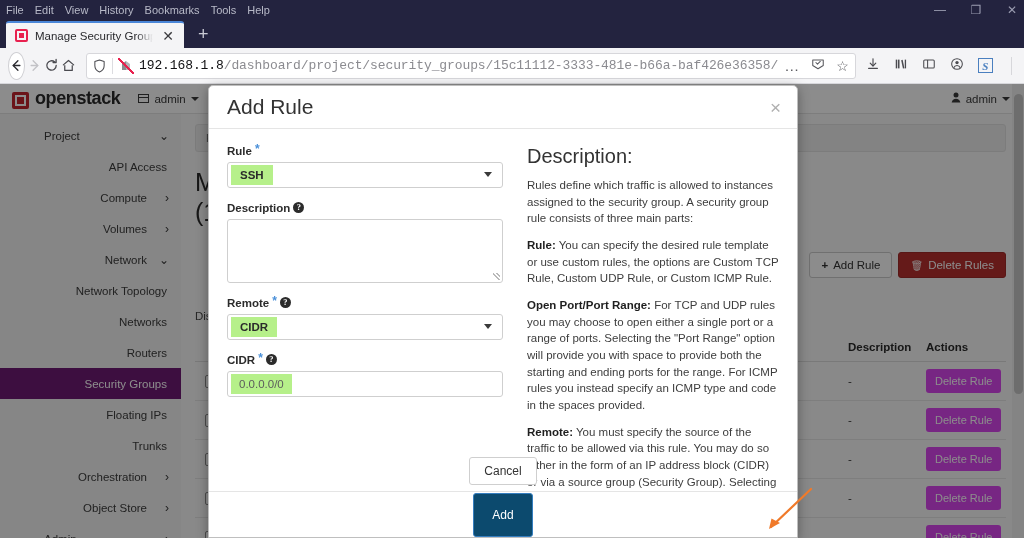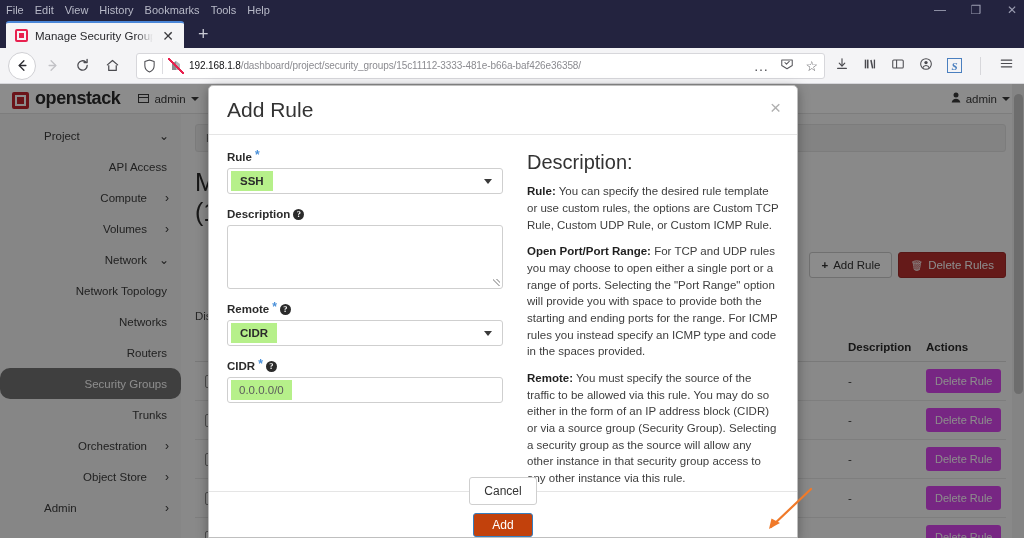--- a/index.html
+++ b/index.html
@@ -53,21 +53,21 @@
     margin-left: 8px; margin-right: 8px; display: flex; align-items: center; padding: 0 6px; gap: 6px;
     position: relative;
   }
   .url-shield { color:#4a4a4f; display:flex; align-items:center; }
   .url-sep { width:1px; height:16px; background:#dcdce0; }
   .url-strike { position: relative; display:flex; align-items:center; }
   .url-strike::after{
     content:""; position:absolute; left:-1px; top:-1px; width:16px; height:16px;
     background: linear-gradient(to bottom left, transparent 44%, #e8214f 44%, #e8214f 56%, transparent 56%);
   }
-  .url-text { flex:1 1 auto; font-size: 10px; color: #8b8b90; white-space: nowrap; overflow:hidden; letter-spacing: -0.1px;}
+  .url-text { flex:1 1 auto; font-size: 13px; color: #8b8b90; white-space: nowrap; overflow:hidden; letter-spacing: -0.1px; font-family: Liberation Mono, monospace;}
   .url-text b { color: #111113; font-weight: 400; }
   .url-icons { display:flex; align-items:center; gap: 11px; color:#5a5a5f; }
   .tb-icons { display:flex; align-items:center; gap: 14px; color:#4a4a4f; padding-right: 2px;}
   .tb-sep { width:1px; height:18px; background:#d7d7db; margin: 0 4px; }
   .ext-s {
     width: 15px; height: 15px; border: 1.6px solid #4a7fbf; color: #4a7fbf;
     display:flex; align-items:center; justify-content:center; font-size: 11px; font-style: italic; font-weight:700;
     font-family: "Liberation Serif", serif;
   }
 
@@ -90,21 +90,21 @@
   .side-item {
     height: 31px; display:flex; align-items:center; justify-content: flex-end;
     padding-right: 14px; font-size: 11.5px; color:#3c3c3c; gap: 0;
     position: relative; cursor:pointer;
   }
   .side-item .lbl { }
   .side-item .chev { position:absolute; right: 12px; font-size: 12px; color:#3c3c3c; line-height:1; }
   .side-item.has-chev { padding-right: 34px; margin-left: 32px; }
   .side-item.l1 { }
   .side-item.l0 { justify-content: space-between; padding-left: 12px; }
-  .side-item.active { background:#737373; color:#fff;border-radius:10px; }
+  .side-item.active { background:#701a75; color:#fff; }
   .side-item.active .lbl { color:#fff; }
 
   .os-main { flex:1 1 auto; padding: 10px 18px 0 14px; position:relative; }
   .breadcrumb-bar { height: 28px; background: #efefef; border:1px solid #e2e2e2; border-radius:3px; display:flex; align-items:center; padding:0 10px; font-size:11px; color:#6a6a6a;}
   .page-title { font-size: 25px; color:#2b2b2b; margin-top: 16px; line-height: 1.18; font-weight: 400;}
   .page-title .sub { display:block; }
   .toolbar-row { position:absolute; right: 18px; top: 138px; display:flex; gap: 6px; }
   .btn { font-size: 11.5px; border-radius: 3px; padding: 6px 11px; cursor:pointer; display:flex; align-items:center; gap:5px; border:1px solid transparent; }
   .btn-default { background:#fff; border-color:#cccccc; color:#333; }
   .btn-danger { background:#b8312f; border-color:#a02a28; color:#fff; }
@@ -161,21 +161,21 @@
   }
   .text-input { height: 26px; border:1px solid #cfcfcf; border-radius:3px; background:#fff; display:flex; align-items:center; overflow:hidden;}
   .text-val { background:#b6f08a; color:#5c5c5c; font-size:11.5px; padding: 4px 8px; margin-left:3px;}
 
   .desc-title { font-size: 20px; color:#333; font-weight:400; margin-bottom: 9px; }
   .desc-p { font-size: 11.5px; color:#3d3d3d; line-height: 1.45; margin-bottom: 10px; }
   .desc-p b { color:#1f1f1f; }
 
   .modal-foot { height: 46px; border-top:1px solid #e5e5e5; display:flex; align-items:center; justify-content:flex-end; gap: 8px; padding: 0 18px; flex-direction: column;}
   .btn-cancel { background:#fff; border:1px solid #cfcfcf; color:#333; font-size:12px; padding: 6px 14px; border-radius:3px; cursor:pointer;}
-  .btn-add { background:#c2410c; border:1px solid #357ec0; color:#fff; font-size:12px; padding: 4px 18px; border-radius:3px; cursor:pointer;}
+  .btn-add { background:#0c4a6e; border:1px solid #357ec0; color:#fff; font-size:12px; padding: 14px 18px; border-radius:3px; cursor:pointer;}
 
   .anno { position:absolute; left: 755px; top: 487px; width: 60px; height: 48px; pointer-events:none; }
 </style>
 </head>
 <body>
 
 <div id="app">
 
   <div class="titlebar">
     <div class="menu-items">
@@ -342,20 +342,23 @@
             <span class="lbl">Network Topology</span>
           </div>
           <div class="side-item l1">
             <span class="lbl">Networks</span>
           </div>
           <div class="side-item l1">
             <span class="lbl">Routers</span>
           </div>
           <div class="side-item l1 active">
             <span class="lbl">Security Groups</span>
+          </div>
+          <div class="side-item l1">
+            <span class="lbl">Floating IPs</span>
           </div>
           <div class="side-item l1">
             <span class="lbl">Trunks</span>
           </div>
           <div class="side-item l1 has-chev">
             <span class="lbl">Orchestration</span>
             <span class="chev">›</span>
           </div>
           <div class="side-item l1 has-chev">
             <span class="lbl">Object Store</span>
@@ -481,20 +484,21 @@
           </div>
           <div class="text-input">
             <span class="text-val">0.0.0.0/0</span>
           </div>
         </div>
 
       </div>
 
       <div class="col-desc">
         <div class="desc-title">Description:</div>
+        <p class="desc-p">Rules define which traffic is allowed to instances assigned to the security group. A security group rule consists of three main parts:</p>
         <p class="desc-p"><b>Rule:</b><span> You can specify the desired rule template or use custom rules, the options are Custom TCP Rule, Custom UDP Rule, or Custom ICMP Rule.</span></p>
         <p class="desc-p"><b>Open Port/Port Range:</b><span> For TCP and UDP rules you may choose to open either a single port or a range of ports. Selecting the "Port Range" option will provide you with space to provide both the starting and ending ports for the range. For ICMP rules you instead specify an ICMP type and code in the spaces provided.</span></p>
         <p class="desc-p"><b>Remote:</b><span> You must specify the source of the traffic to be allowed via this rule. You may do so either in the form of an IP address block (CIDR) or via a source group (Security Group). Selecting a security group as the source will allow any other instance in that security group access to any other instance via this rule.</span></p>
       </div>
     </div>
 
     <div class="modal-foot">
       <div class="btn-cancel">Cancel</div>
       <div class="btn-add">Add</div>
     </div>

